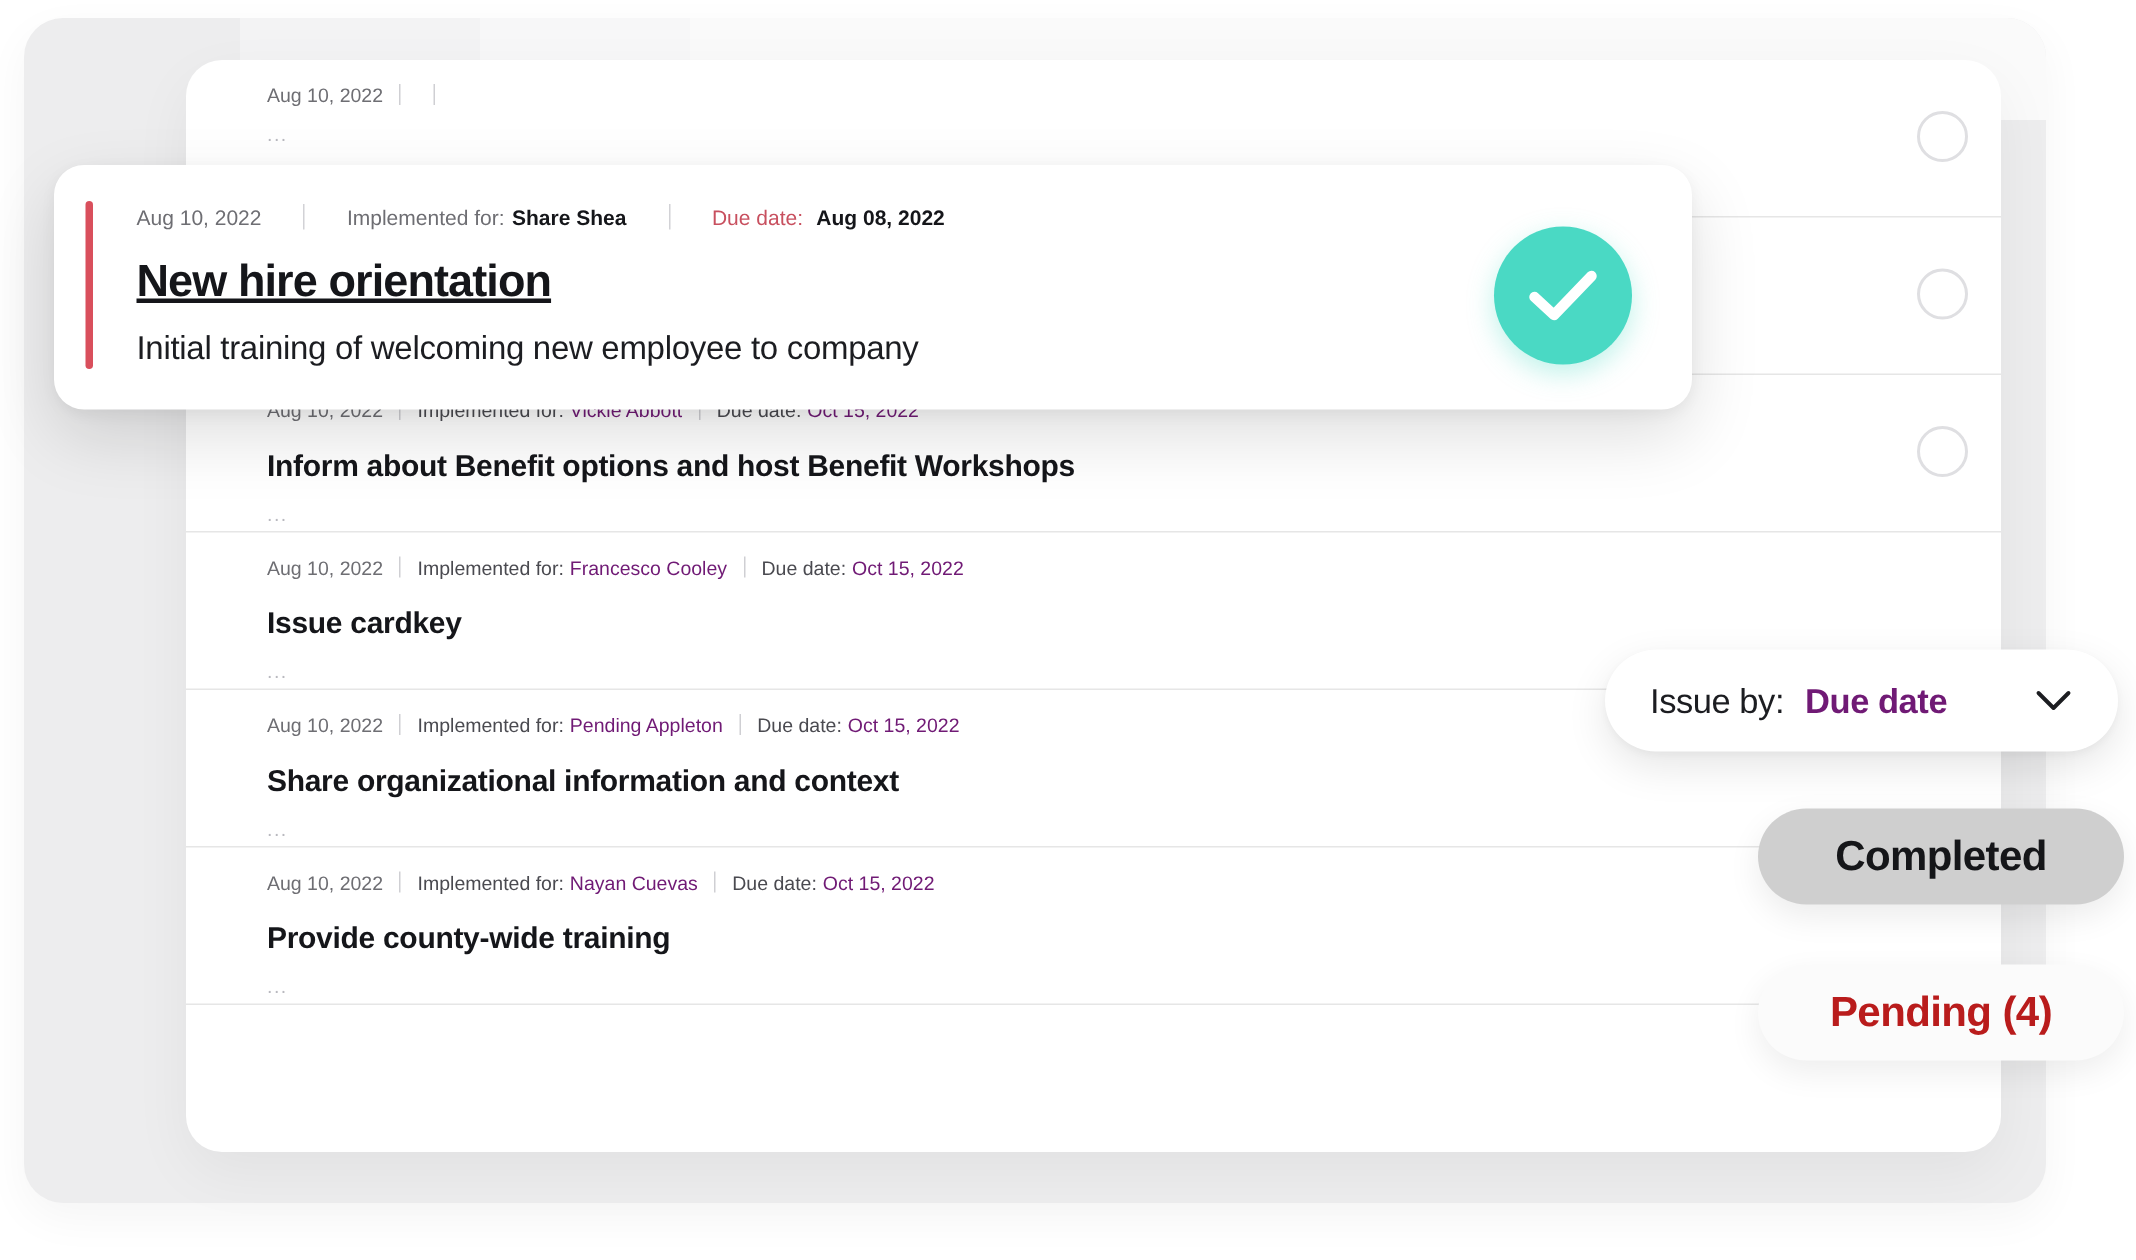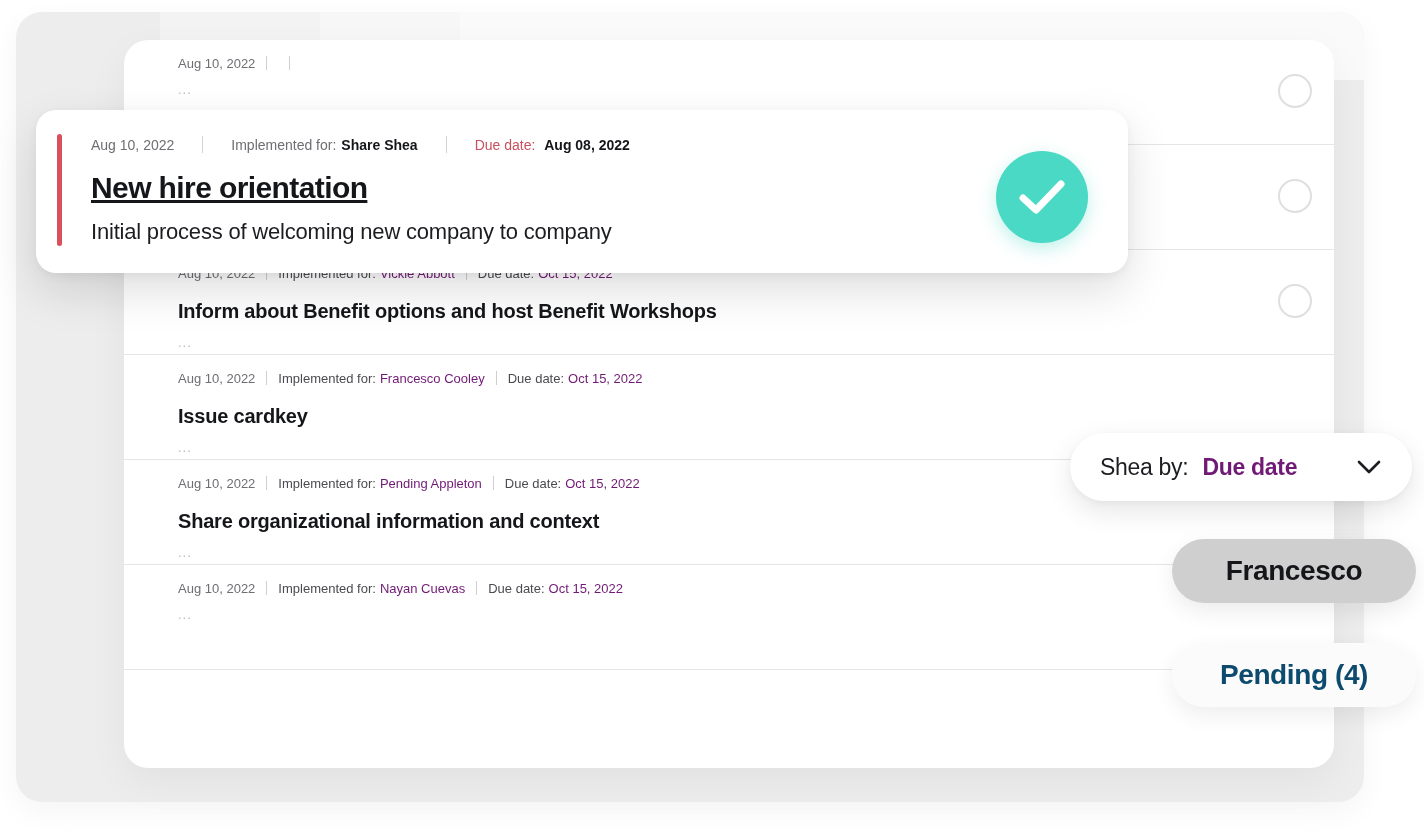--- a/index.html
+++ b/index.html
@@ -261,21 +261,21 @@
     background: #fbfbfb;
     border-radius: 32px;
     display: flex;
     align-items: center;
     justify-content: center;
     box-shadow: 0 8px 22px rgba(0,0,0,0.07);
   }
   #pending-pill-label {
     font-size: 28px;
     font-weight: 700;
-    color: #0c4a6e;
+    color: #b91c1c;
     letter-spacing: -0.4px;
     text-align: right;
   }
 </style>
 </head>
 <body>
 
 <div id="back-panel">
   <div id="back-panel-band-a"></div>
   <div id="back-panel-band-b"></div>
@@ -357,20 +357,21 @@
     <div class="task-row">
       <div class="meta-line">
         <span class="meta-date">Aug 10, 2022</span>
         <span class="meta-sep"></span>
         <span class="meta-label">Implemented for:</span>
         <span class="meta-strong">Nayan Cuevas</span>
         <span class="meta-sep"></span>
         <span class="meta-label">Due date:</span>
         <span class="meta-strong">Oct 15, 2022</span>
       </div>
+      <div class="task-title">Provide county-wide training</div>
       <div class="task-ellipsis">...</div>
     </div>
 
   </div>
 </div>
 
 <div id="floating-task-card">
   <div id="floating-accent-bar"></div>
   <div id="floating-body">
     <div id="floating-meta">
@@ -378,41 +379,41 @@
       <span class="meta-sep"></span>
       <span>Implemented for:</span>
       <span class="meta-strong">Share Shea</span>
       <span class="meta-sep"></span>
       <span class="due-red">
         <span>Due date:</span>
         <span class="meta-strong">Aug 08, 2022</span>
       </span>
     </div>
     <div id="floating-title">New hire orientation</div>
-    <div id="floating-desc">Initial process of welcoming new company to company</div>
+    <div id="floating-desc">Initial training of welcoming new employee to company</div>
   </div>
 
   <div id="complete-check-button">
     <span>
       <svg width="46" height="36" viewBox="0 0 46 36" aria-hidden="true">
         <path d="M4 19 L17 31 L42 5" fill="none" stroke="#ffffff" stroke-width="7" stroke-linecap="round" stroke-linejoin="round"></path>
       </svg>
     </span>
   </div>
 </div>
 
 <div id="sort-by-control">
-  <span id="sort-by-label">Shea by:</span>
+  <span id="sort-by-label">Issue by:</span>
   <span id="sort-by-value">Due date</span>
   <span id="sort-chevron-icon">
     <svg width="26" height="16" viewBox="0 0 26 16" aria-hidden="true">
       <path d="M3 3 L13 13 L23 3" fill="none" stroke="#1c1d21" stroke-width="2.6" stroke-linecap="round" stroke-linejoin="round"></path>
     </svg>
   </span>
 </div>
 
 <div id="completed-pill">
-  <span id="completed-pill-label">Francesco</span>
+  <span id="completed-pill-label">Completed</span>
 </div>
 
 <div id="pending-pill">
   <span id="pending-pill-label">Pending (4)</span>
 </div>
 
 </body></html>

